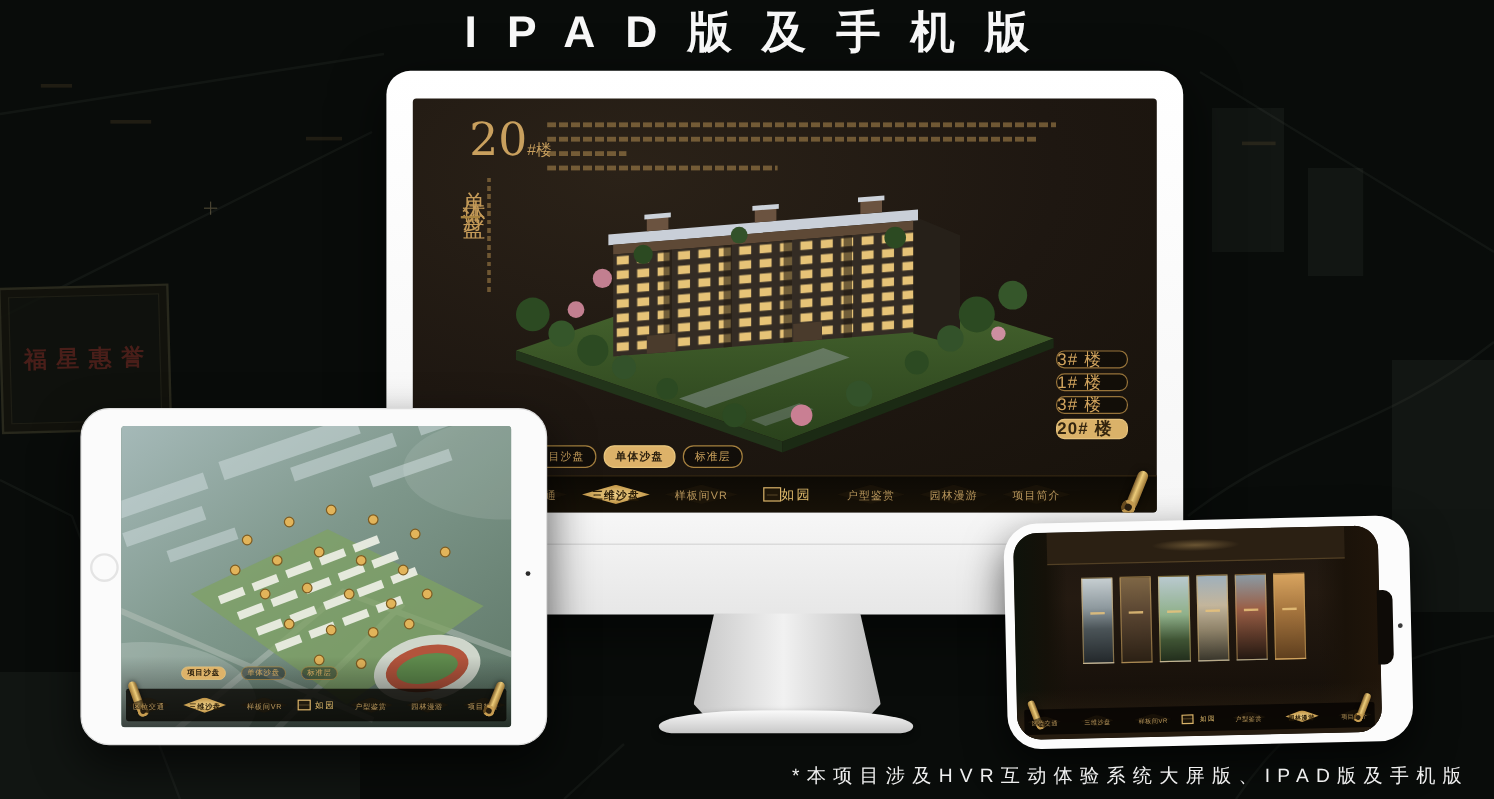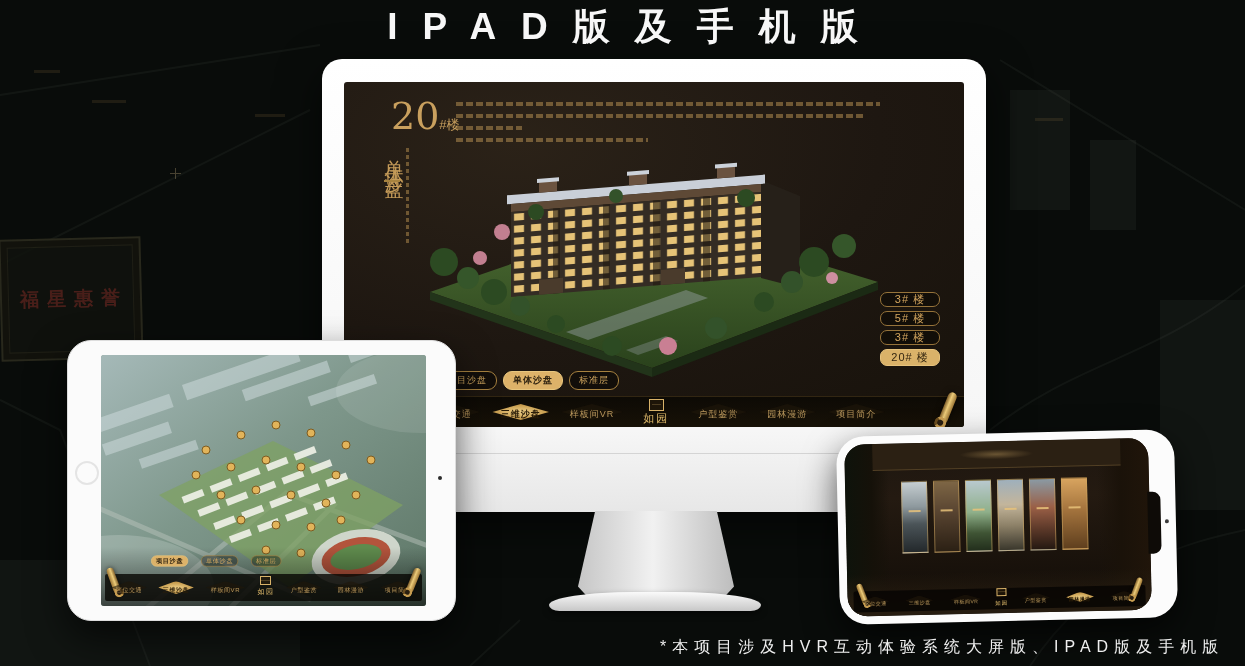--- a/index.html
+++ b/index.html
@@ -69,24 +69,24 @@
   .m-sub::after{content:"";position:absolute;left:2px;bottom:-10px;width:16px;height:2px;background:#a8833f;}
   .m-eng{position:absolute;left:62px;top:66px;width:3px;height:96px;
     background:repeating-linear-gradient(180deg,rgba(185,145,80,.5) 0 4px,transparent 4px 7px);}
   .m-desc{position:absolute;left:112px;top:20px;width:424px;}
   .m-desc .dl{height:4px;margin-bottom:8px;
     background:repeating-linear-gradient(90deg,rgba(190,150,85,.5) 0 7px,transparent 7px 10px);}
   .m-render{position:absolute;left:72px;top:58px;width:472px;height:252px;}
 
   .m-floorbtns{position:absolute;left:536px;top:210px;width:60px;display:flex;flex-direction:column;gap:4px;}
   .fbtn{
-    height:13px;line-height:13px;text-align:center;font-size:11px;letter-spacing:1px;
+    height:13px;line-height:13px;text-align:left;font-size:14px;letter-spacing:1px;
     color:#d3a55e;border:1px solid #96733a;border-radius:7px;background:rgba(8,6,3,.45);cursor:pointer;
   }
-  .fbtn.selected{background:#dab269;color:#33250f;border-color:#e6c27c;font-weight:normal;height:15px;line-height:15px;}
+  .fbtn.selected{background:#dab269;color:#33250f;border-color:#e6c27c;font-weight:bold;height:15px;line-height:15px;}
 
   .m-tabs{position:absolute;left:93px;bottom:37px;display:flex;gap:6px;}
   .tab{
     font-size:9px;letter-spacing:1px;padding:2px 9px;border:1px solid #a6813f;border-radius:9px;
     color:#cfa55e;background:rgba(0,0,0,.35);white-space:nowrap;cursor:pointer;
   }
   .tab.selected{background:#ddb269;color:#2e2210;border-color:#e8c67e;font-weight:bold;}
 
   .m-navbar{
     position:absolute;left:0;bottom:0;width:620px;height:30px;
@@ -96,21 +96,21 @@
   .nav-item{position:relative;padding:3px 8px;cursor:pointer;}
   .nav-item .dia{
     position:absolute;left:50%;top:50%;transform:translate(-50%,-50%);
     width:112%;height:16px;background:rgba(32,24,10,.6);
     clip-path:polygon(5% 50%,50% 0%,95% 50%,50% 100%);
   }
   .nav-item .nv{position:relative;font-size:9px;letter-spacing:1px;color:#b9975c;white-space:nowrap;}
   .nav-item.hl .dia{background:radial-gradient(ellipse at center,#eed088 0%,#c59a4c 62%,#8a6426 100%);}
   .nav-item.hl .nv{color:#2a1d08;font-weight:bold;}
 
-  .app-logo{display:flex;flex-direction:column;align-items:center;margin:0 8px;position:relative;}
+  .app-logo{display:flex;flex-direction:row;align-items:center;margin:0 8px;position:relative;}
   .seal{width:13px;height:10px;border:1px solid #d8b269;background:
     linear-gradient(rgba(216,178,105,.25),rgba(216,178,105,.25)) center/9px 1px no-repeat, rgba(40,28,10,.6);}
   .logo-text{font-family:"DejaVu Serif",serif;font-size:11px;color:#e2bc6c;letter-spacing:2px;white-space:nowrap;}
 
   .scroll-icon{position:absolute;width:16px;height:40px;cursor:pointer;}
   .scroll-icon .sbar{position:absolute;left:4px;top:0;width:9px;height:33px;border-radius:5px;
     background:linear-gradient(90deg,#7a5a28,#eccb79 45%,#9a7434);box-shadow:0 0 6px rgba(0,0,0,.6);}
   .scroll-icon .scurl{position:absolute;left:1px;top:27px;width:12px;height:12px;border-radius:50%;
     border:3px solid #c79d51;border-left-color:#6b4e20;background:#2a1f10;box-sizing:border-box;}
   .m-scroll-r{right:10px;bottom:-4px;transform:rotate(22deg);}
@@ -292,21 +292,21 @@
           <circle cx="196" cy="206" r="10" fill="#2c4a22"></circle>
         <circle cx="120" cy="72" r="8" fill="#2c4a22"></circle>
           <circle cx="200" cy="56" r="7" fill="#33522a"></circle>
         <circle cx="330" cy="58" r="9" fill="#2c4a22"></circle>
           <circle cx="86" cy="92" r="8" fill="#c27f90"></circle>
       </g>
     </svg>
 
     <div class="m-floorbtns">
       <div class="fbtn">3# 楼</div>
-      <div class="fbtn">5# 楼</div>
+      <div class="fbtn">1# 楼</div>
       <div class="fbtn">3# 楼</div>
       <div class="fbtn selected">20# 楼</div>
     </div>
 
     <div class="m-tabs">
       <div class="tab">项目沙盘</div>
       <div class="tab selected">单体沙盘</div>
       <div class="tab">标准层</div>
     </div>
 

